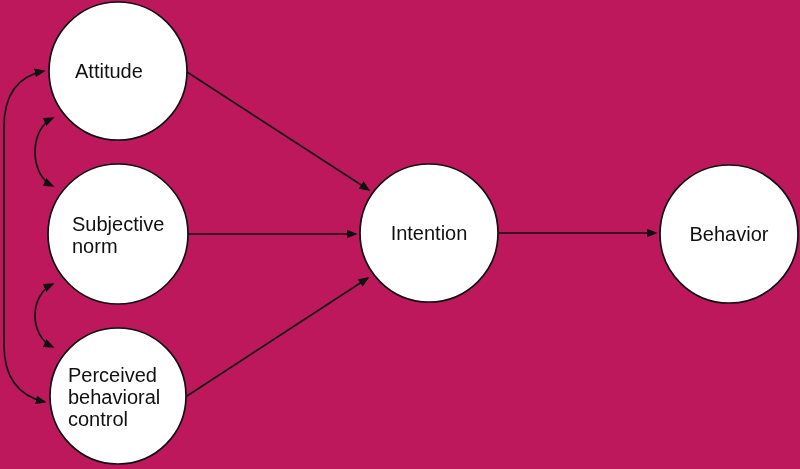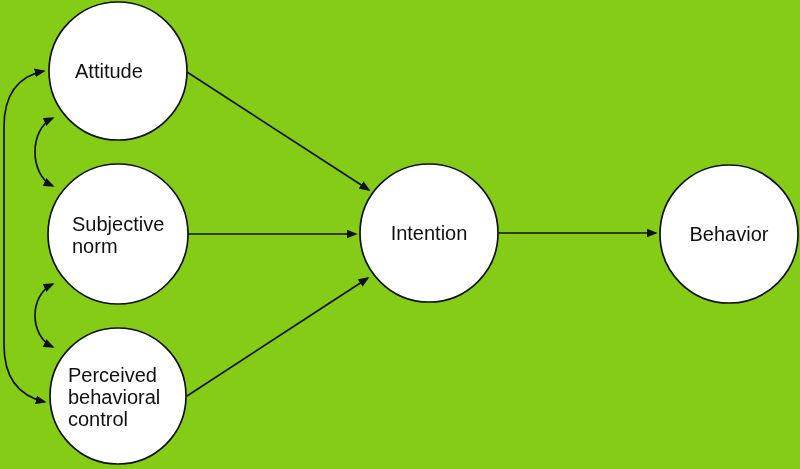--- a/index.html
+++ b/index.html
@@ -10,21 +10,21 @@
   body {
     width: 800px;
     height: 469px;
     overflow: hidden;
     font-family: "Liberation Sans", "DejaVu Sans", sans-serif;
   }
   #diagram-wrap {
     position: relative;
     width: 800px;
     height: 469px;
-    background: #84cc16;
+    background: #be185d;
     text-decoration: underline;
   }
   svg { display: block; }
   .edge {
     fill: none;
     stroke-width: 1.7;
   }
   .node-circle {
     fill: #ffffff;
     stroke-width: 1.7;

